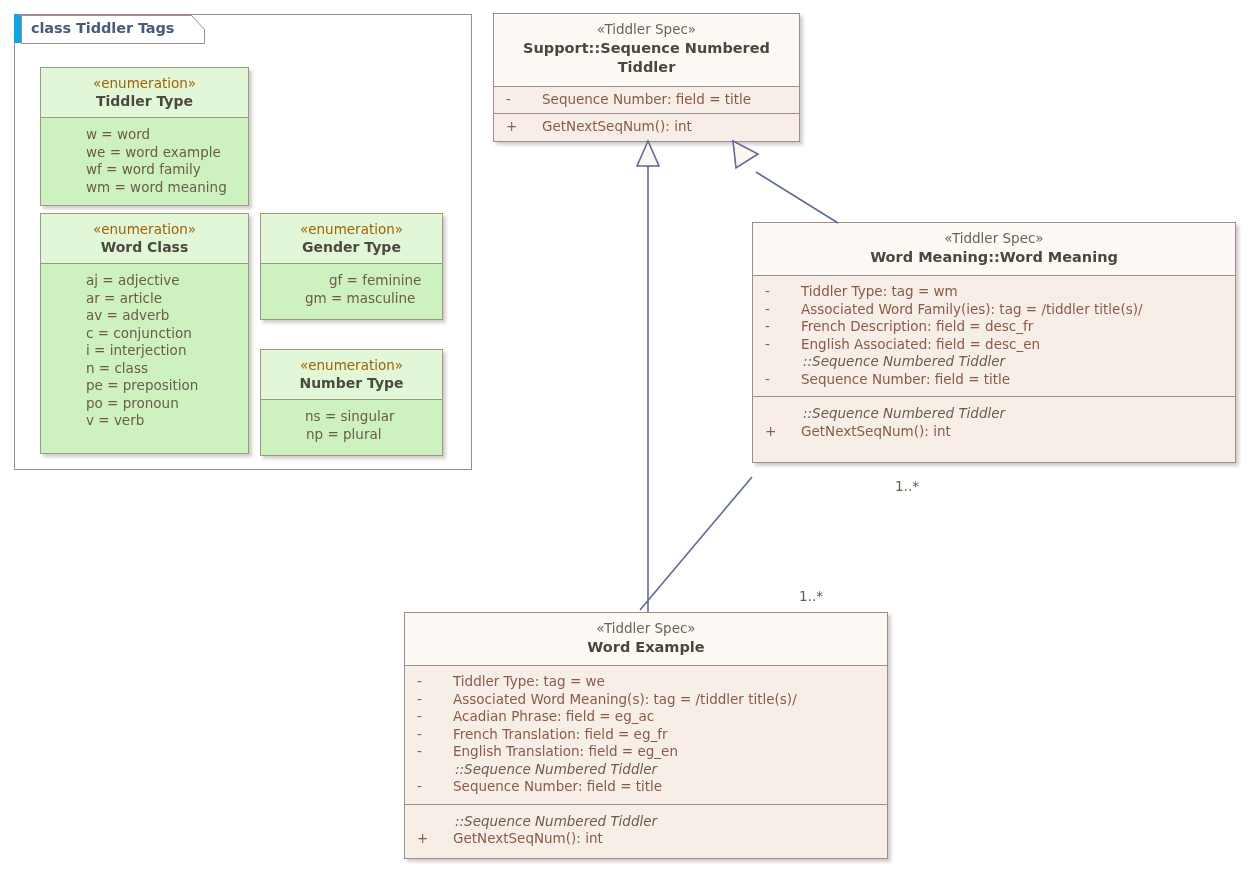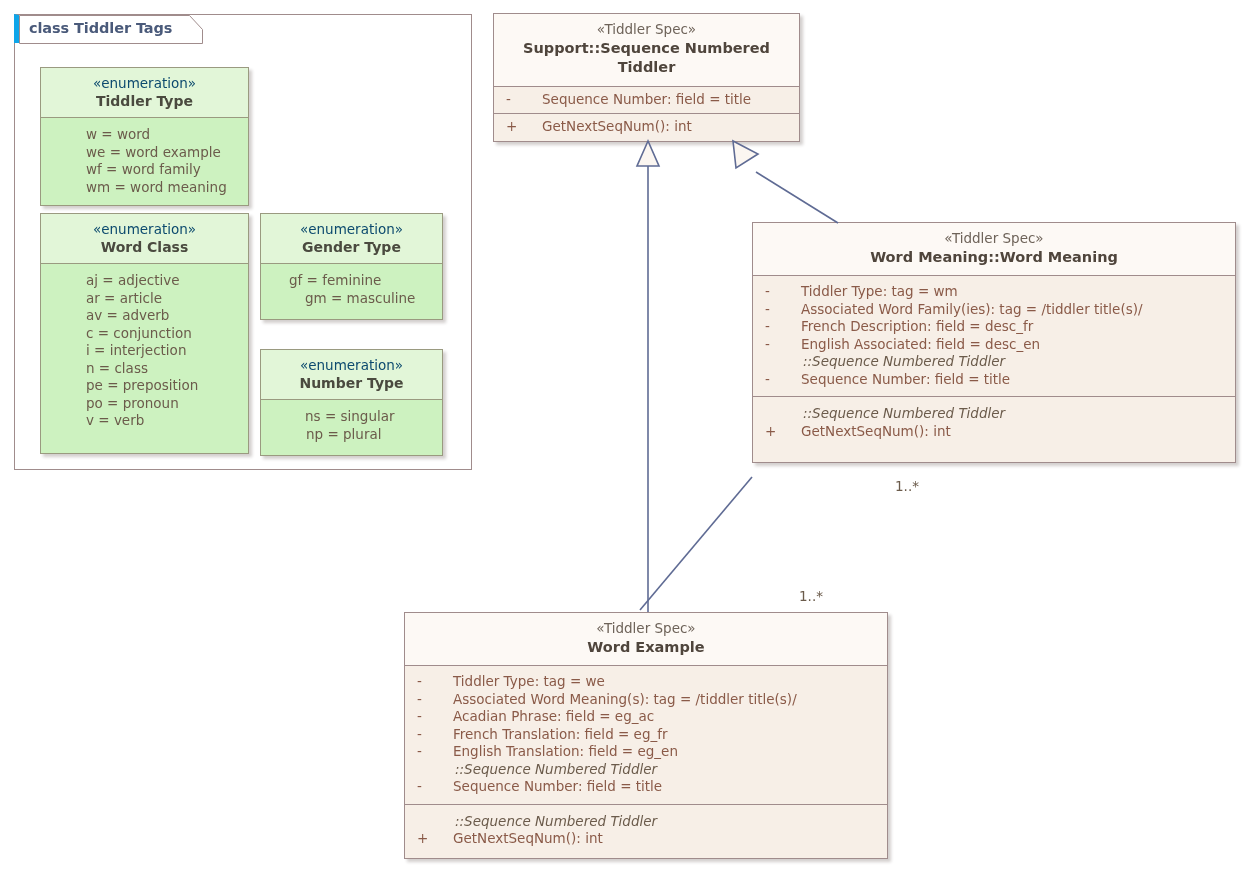--- a/index.html
+++ b/index.html
@@ -23,21 +23,21 @@
     border: 1px solid #a08c8c;
     box-sizing: border-box;
     background: #ffffff;
   }
   #frame-tab {
     position: absolute;
     left: 14px; top: 14px;
     width: 184px; height: 29px;
     box-sizing: border-box;
     background: #ffffff;
-    border-left: 5px solid #0ea5e9;
+    border-left: 7px solid #0ea5e9;
     border-top: 1px solid #a08c8c;
   }
   #frame-tab .tab-shape {
     position: absolute;
     left: 0; top: 0; width: 184px; height: 29px;
   }
   #frame-tab .tab-label {
     position: absolute;
     left: 10px; top: 5px;
     font-size: 14.5px;
@@ -66,21 +66,21 @@
     background: #e2f6d8;
     text-align: center;
     padding: 7px 4px 7px 4px;
   }
   .enumbox .body {
     background: #cdf2c0;
     padding: 8px 16px 9px 0;
   }
   .enumbox .stereo {
     font-size: 13.5px;
-    color: #0c4a6e;
+    color: #a16207;
     line-height: 1.25;
   }
   .enumbox .cname {
     font-size: 14px;
     font-weight: bold;
     color: #4a4a3f;
     line-height: 1.3;
   }
   .enumbox .lit {
     font-size: 13.5px;
@@ -195,21 +195,21 @@
     <div class="lit">v = verb</div>
   </div>
 </div>
 
 <div class="umlbox enumbox" style="left:260px; top:213px; width:183px;">
   <div class="sect hdr">
     <div class="stereo">«enumeration»</div>
     <div class="cname">Gender Type</div>
   </div>
   <div class="sect body" style="padding:8px 0 12px 0;">
-    <div class="lit" style="padding-left:28px;">gf = feminine</div>
+    <div class="lit" style="padding-left:68px;">gf = feminine</div>
     <div class="lit" style="padding-left:44px;">gm = masculine</div>
   </div>
 </div>
 
 <div class="umlbox enumbox" style="left:260px; top:349px; width:183px;">
   <div class="sect hdr">
     <div class="stereo">«enumeration»</div>
     <div class="cname">Number Type</div>
   </div>
   <div class="sect body" style="padding:8px 0 12px 0;">

